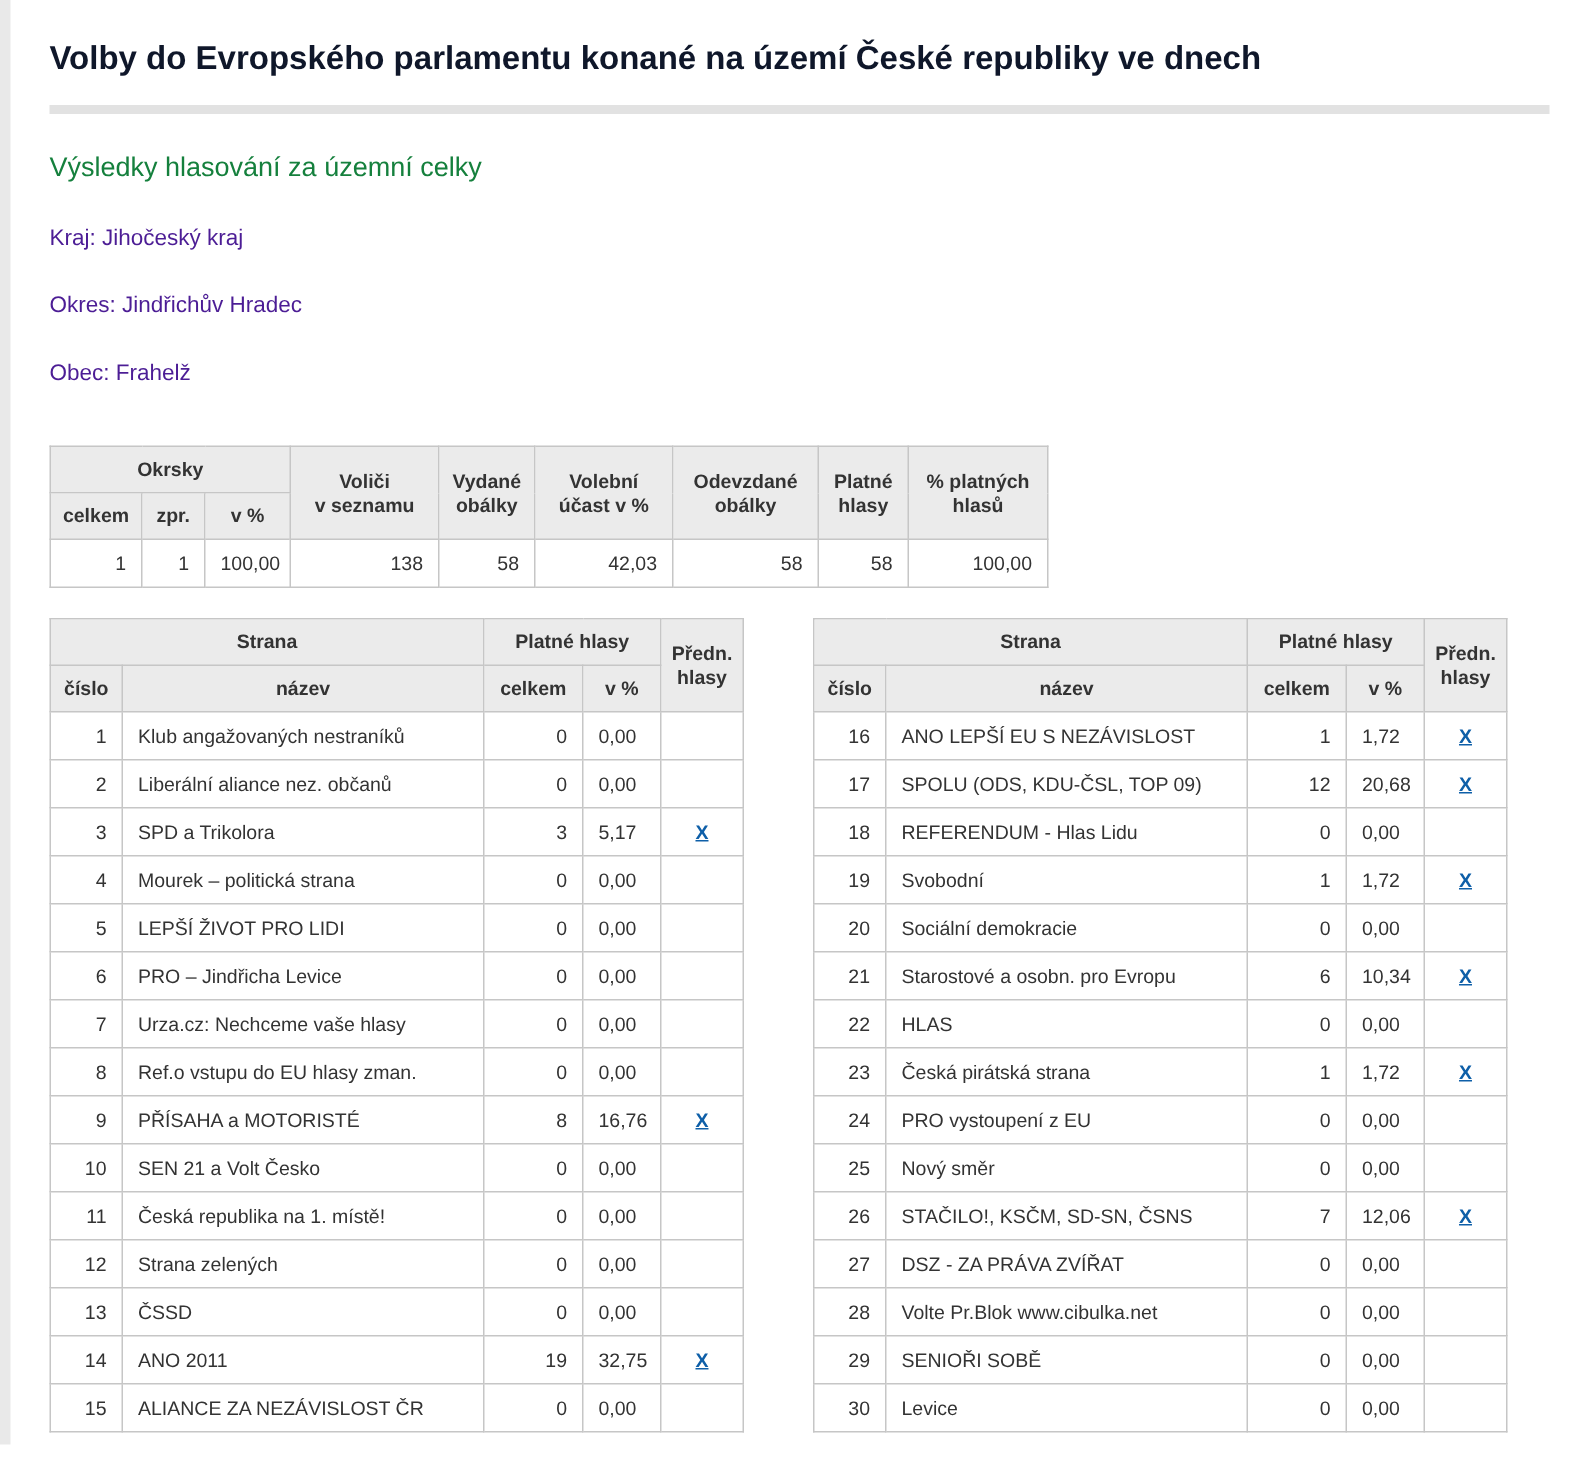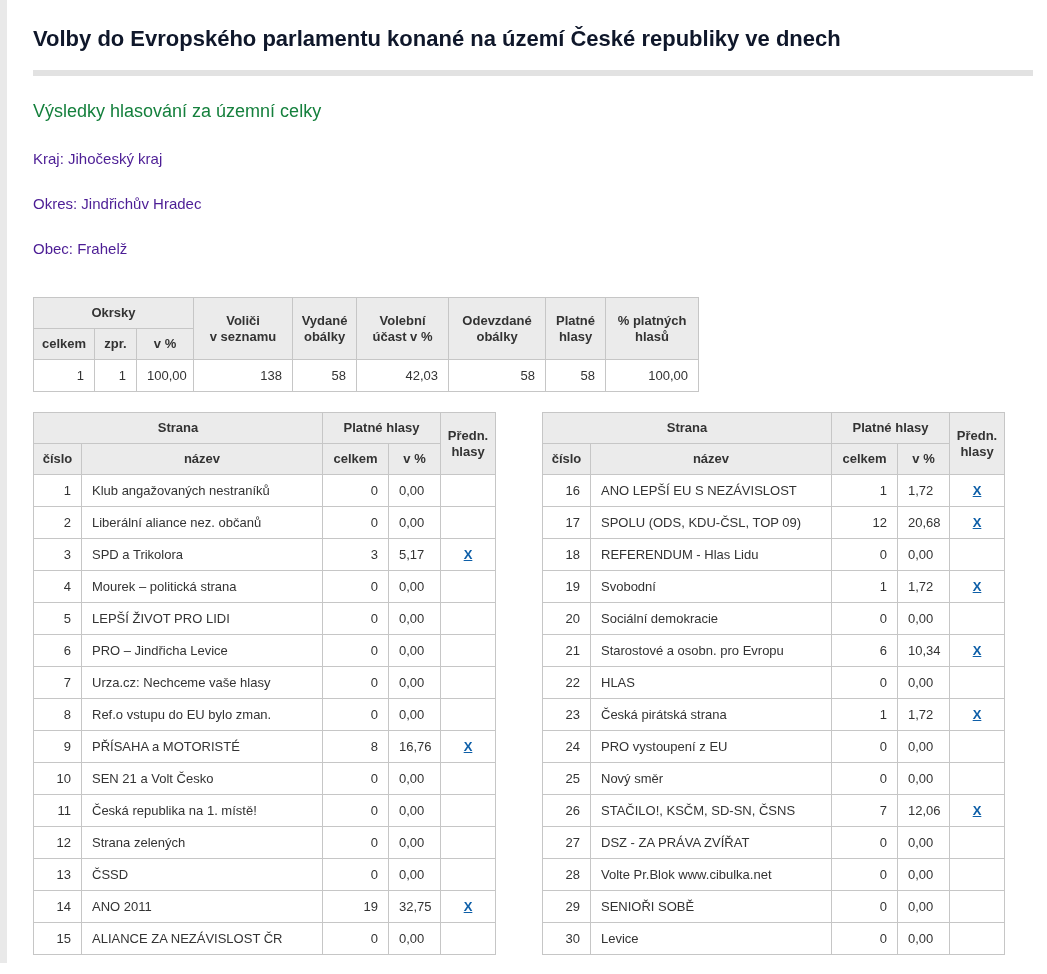--- a/index.html
+++ b/index.html
@@ -216,21 +216,21 @@
         </tr>
           <tr>
           <td class="c-num">7</td>
           <td class="c-name">Urza.cz: Nechceme vaše hlasy</td>
           <td class="c-total">0</td>
           <td class="c-pct">0,00</td>
           <td class="c-pref"></td>
         </tr>
           <tr>
           <td class="c-num">8</td>
-          <td class="c-name">Ref.o vstupu do EU bylo zman.</td>
+          <td class="c-name">Ref.o vstupu do EU hlasy zman.</td>
           <td class="c-total">0</td>
           <td class="c-pct">0,00</td>
           <td class="c-pref"></td>
         </tr>
           <tr>
           <td class="c-num">9</td>
           <td class="c-name">PŘÍSAHA a MOTORISTÉ</td>
           <td class="c-total">8</td>
           <td class="c-pct">16,76</td>
           <td class="c-pref"><a class="xlink" href="#">X</a></td>

